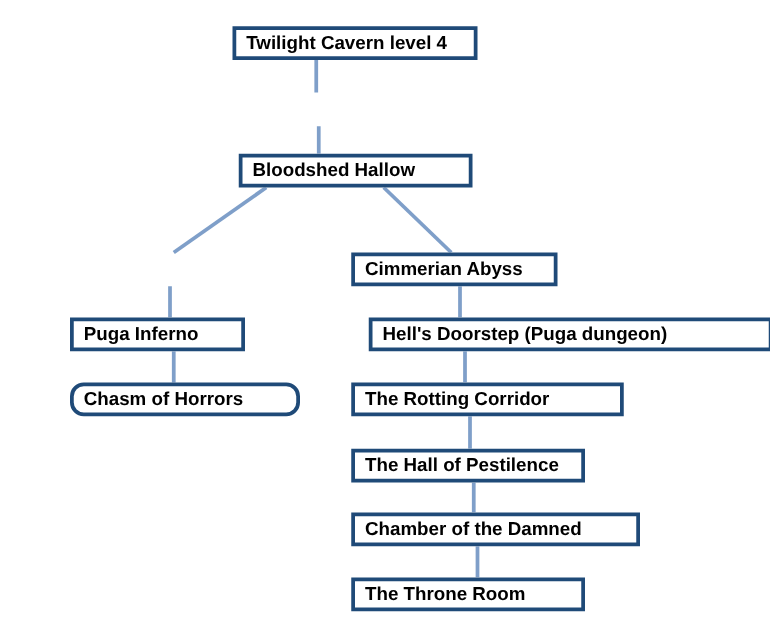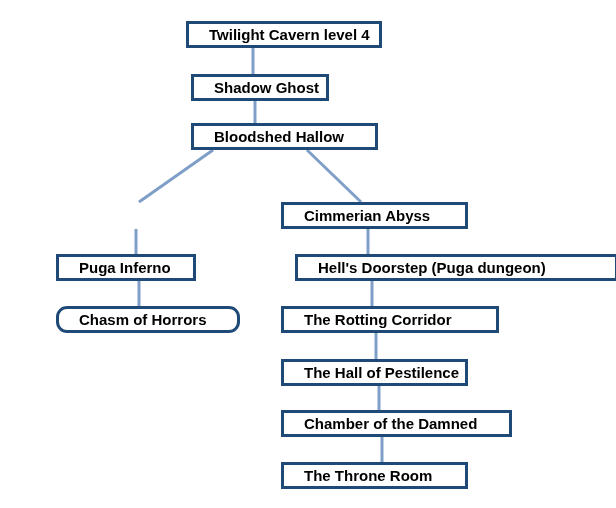--- a/index.html
+++ b/index.html
@@ -21,32 +21,32 @@
     stroke-width: 3;
   }
   .node {
     position: absolute;
     box-sizing: border-box;
     height: 27px;
     background: #ffffff;
     border: 3px solid var(--box-border, #1f4a78);
     display: flex;
     align-items: center;
-    padding-left: 20px;
+    padding-left: 8px;
     font-weight: bold;
     font-size: 15px;
     color: var(--text, #000000);
     white-space: nowrap;
   }
   
   .n0  { left: 186px; top: 21px;  width: 196px; }
   .n1  { left: 191px; top: 74px;  width: 138px; }
   .n2  { left: 191px; top: 123px; width: 187px; }
   .n3  { left: 56px;  top: 202px; width: 184px; }
-  .n4  { left: 281px; top: 202px; width: 187px; }
+  .n4  { left: 281px; top: 202px; width: 165px; }
   .n5  { left: 56px;  top: 254px; width: 140px; }
   .n6  { left: 295px; top: 254px; width: 323px; }
   .n7  { left: 56px;  top: 306px; width: 184px; border-radius: 11px; }
   .n8  { left: 281px; top: 306px; width: 218px; }
   .n9  { left: 281px; top: 359px; width: 187px; }
   .n10 { left: 281px; top: 410px; width: 231px; }
   .n11 { left: 281px; top: 462px; width: 187px; }
 </style>
 </head>
 <body>
@@ -61,21 +61,20 @@
     <line x1="136" y1="229" x2="136" y2="254"></line>
     <line x1="139" y1="281" x2="139" y2="306"></line>
     <line x1="368" y1="229" x2="368" y2="254"></line>
     <line x1="372" y1="281" x2="372" y2="306"></line>
     <line x1="376" y1="333" x2="376" y2="359"></line>
     <line x1="379" y1="386" x2="379" y2="410"></line>
     <line x1="382" y1="437" x2="382" y2="462"></line>
   </svg>
 
   <div class="node n0">Twilight Cavern level 4</div>
-  <div class="node n1">Shadow Ghost</div>
   <div class="node n2">Bloodshed Hallow</div>
   <div class="node n4">Cimmerian Abyss</div>
   <div class="node n5">Puga Inferno</div>
   <div class="node n6">Hell's Doorstep (Puga dungeon)</div>
   <div class="node n7">Chasm of Horrors</div>
   <div class="node n8">The Rotting Corridor</div>
   <div class="node n9">The Hall of Pestilence</div>
   <div class="node n10">Chamber of the Damned</div>
   <div class="node n11">The Throne Room</div>
 

